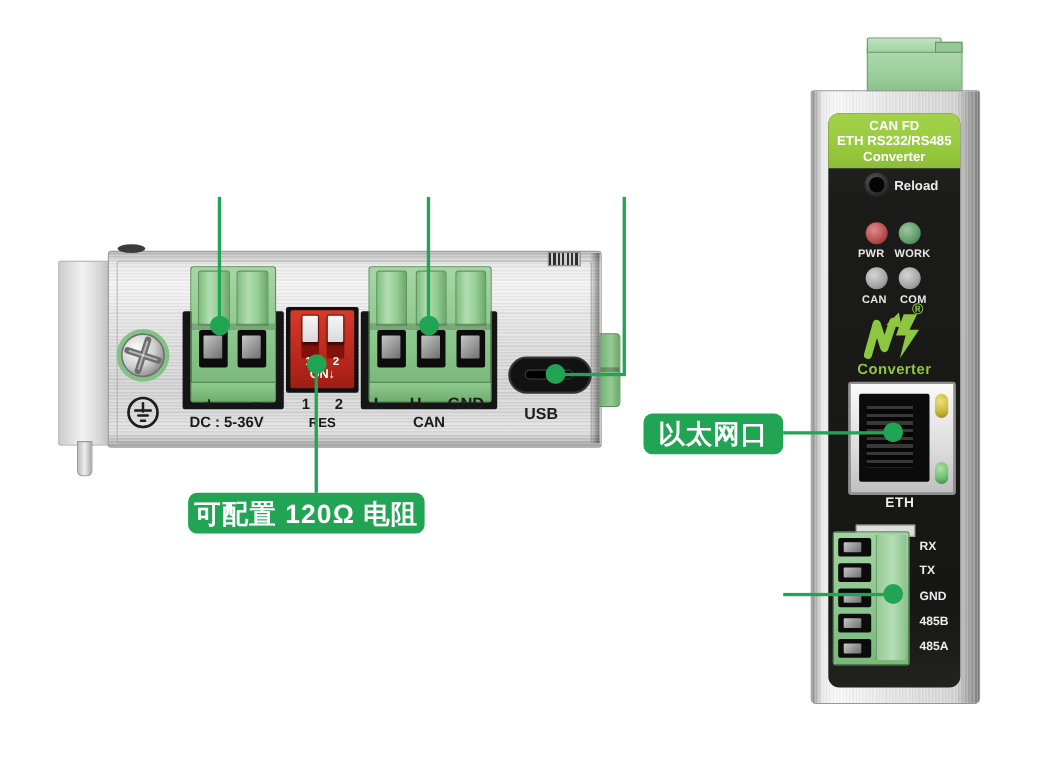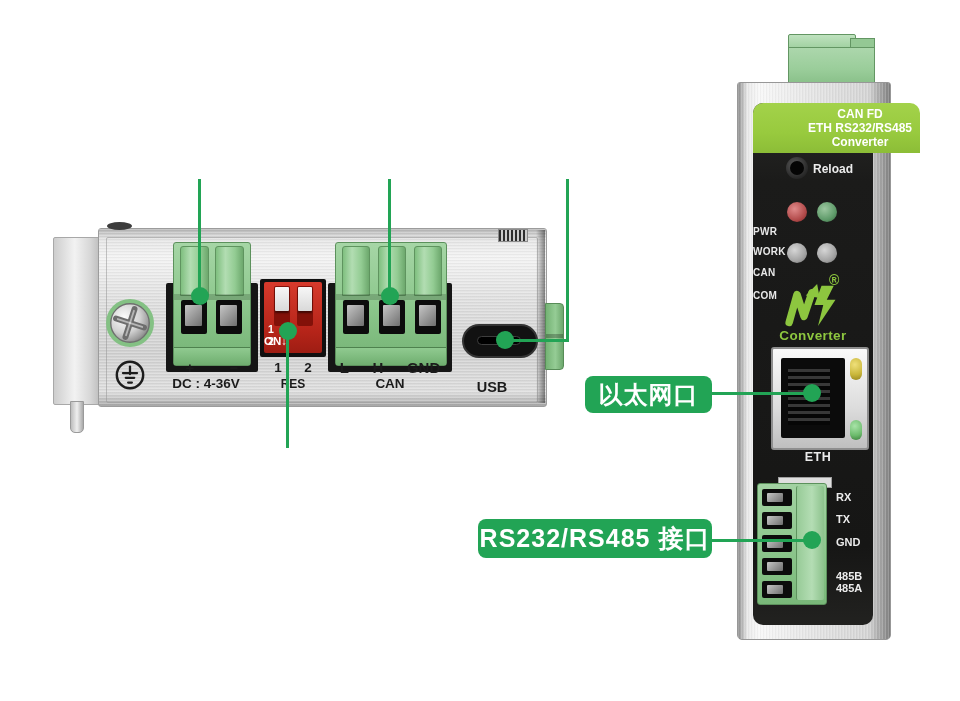--- a/index.html
+++ b/index.html
@@ -1,18 +1,18 @@
 <!DOCTYPE html>
 <html><head>
 <meta charset="utf-8">
 <style>
   html,body{margin:0;padding:0;background:#fff;}
   .canvas{position:relative;width:960px;height:701px;background:#ffffff;overflow:hidden;
           font-family:"Liberation Sans","DejaVu Sans",sans-serif;}
-  .abs{position:absolute;flex-direction:column;}
+  .abs{position:absolute;}
   
   .callout{position:absolute;display:flex;align-items:center;justify-content:center;
            background:#22A455;color:#fff;font-weight:bold;border-radius:8px;
            letter-spacing:1px;white-space:nowrap;}
   .cline{position:absolute;background:#22A455;}
   .cdot{position:absolute;width:18px;height:18px;border-radius:50%;background:#22A455;}
   
   .alu-h{background:linear-gradient(180deg,#b5b5b5 0%,#e6e6e6 6%,#f3f3f3 16%,#e0e0e0 40%,#d1d1d1 70%,#dedede 92%,#a8a8a8 100%);
          border:1px solid #9c9c9c;}
   .alu-v{background:linear-gradient(90deg,#8d8d8d 0%,#e9e9e9 6%,#f8f8f8 14%,#e4e4e4 50%,#d4d4d4 86%,#7e7e7e 100%);
@@ -105,21 +105,21 @@
       <div class="term-hole" style="left:7px;top:57px;width:26px;height:34px;"></div>
       <div class="term-metal" style="left:11px;top:62px;width:17px;height:21px;"></div>
       <div class="term-hole" style="left:42px;top:57px;width:26px;height:34px;"></div>
       <div class="term-metal" style="left:46px;top:62px;width:17px;height:21px;"></div>
       <div class="term-lip" style="top:104px;height:17px;"></div>
     </div>
     <div class="metal-print row-around" style="left:168px;top:359px;width:88px;height:16px;font-size:15px;">
       <span>+</span>
       <span>−</span>
     </div>
-    <div class="metal-print row-center" style="left:150px;top:375px;width:112px;height:16px;font-size:13.5px;">DC : 4-36V</div>
+    <div class="metal-print row-center" style="left:150px;top:375px;width:112px;height:16px;font-size:13.5px;">DC : 5-36V</div>
 
     <div class="recess" style="left:260px;top:279px;width:66px;height:78px;background:#101010;"></div>
     <div class="abs" style="left:264px;top:282px;width:58px;height:71px;background:linear-gradient(180deg,#d63a2c,#b52419 70%,#9e1d13);border-radius:2px;">
       <div class="abs" style="left:10px;top:4px;width:16px;height:40px;background:#821109;border-radius:2px;"></div>
       <div class="abs" style="left:33px;top:4px;width:16px;height:40px;background:#821109;border-radius:2px;"></div>
       <div class="abs" style="left:11px;top:5px;width:14px;height:24px;background:linear-gradient(180deg,#f7f7f7,#d9d9d9);border-radius:1px;box-shadow:0 2px 2px rgba(0,0,0,.5);"></div>
       <div class="abs" style="left:34px;top:5px;width:14px;height:24px;background:linear-gradient(180deg,#f7f7f7,#d9d9d9);border-radius:1px;box-shadow:0 2px 2px rgba(0,0,0,.5);"></div>
       <div class="abs row-around" style="left:4px;top:41px;width:50px;display:flex;color:#fff;font-weight:bold;font-size:10.5px;">
         <span>1</span>
         <span>2</span>
@@ -149,37 +149,37 @@
     <div class="metal-print row-around" style="left:328px;top:359px;width:124px;height:16px;font-size:15px;">
       <span>L</span>
       <span>H</span>
       <span>GND</span>
     </div>
     <div class="metal-print row-center" style="left:328px;top:375px;width:124px;height:16px;font-size:13.5px;">CAN</div>
 
     <div class="abs" style="left:462px;top:324px;width:72px;height:30px;background:#121212;border:2px solid #343434;border-radius:17px;">
       <div class="abs" style="left:13px;top:10px;width:42px;height:7px;background:#000;border:1px solid #3e3e3e;border-radius:5px;"></div>
     </div>
-    <div class="metal-print row-center" style="left:456px;top:370px;width:72px;height:34px;font-size:14.5px;">USB</div>
+    <div class="metal-print row-center" style="left:456px;top:360px;width:72px;height:34px;font-size:14.5px;">USB</div>
   </div>
 
   <div>
 
     <div class="abs" style="left:788px;top:42px;width:85px;height:44px;background:linear-gradient(180deg,#b0d9b0,#9acd9a 60%,#85bd85);border:1px solid #639663;border-radius:2px;"></div>
     <div class="abs" style="left:788px;top:34px;width:66px;height:12px;background:linear-gradient(180deg,#bfe2bf,#a3d2a3);border:1px solid #639663;border-radius:2px 2px 0 0;"></div>
     <div class="abs" style="left:850px;top:38px;width:23px;height:8px;background:#94c894;border:1px solid #639663;"></div>
 
     <div class="abs alu-v" style="left:737px;top:82px;width:152px;height:556px;border-radius:3px 3px 5px 5px;">
       <div class="brush" style="background:repeating-linear-gradient(90deg,rgba(255,255,255,.18) 0 1px,rgba(0,0,0,.03) 1px 2px,rgba(255,255,255,0) 2px 3px);"></div>
     </div>
 
     <div class="sticker" style="left:753px;top:103px;width:120px;height:522px;"></div>
 
     <div class="abs" style="left:753px;top:103px;width:120px;height:50px;background:linear-gradient(180deg,#a3d24a,#98CA3E 60%,#8cbd37);border-radius:10px 10px 0 0;
-                display:flex;flex-direction:column;align-items:center;justify-content:center;color:#fff;font-weight:bold;font-size:12px;line-height:14px;text-align:center;padding-left:47px;">
+                display:flex;flex-direction:column;align-items:center;justify-content:center;color:#fff;font-weight:bold;font-size:12px;line-height:14px;text-align:center;">
       <div>CAN FD</div>
       <div>ETH RS232/RS485</div>
       <div>Converter</div>
     </div>
 
     <div class="abs" style="left:786px;top:157px;width:22px;height:22px;border-radius:50%;background:radial-gradient(circle at 40% 35%,#5a5a5a,#2e2e2e 60%,#151515);">
       <div class="abs" style="left:4px;top:4px;width:14px;height:14px;border-radius:50%;background:#050505;"></div>
     </div>
     <div class="white-print" style="left:813px;top:162px;font-size:12px;">Reload</div>
 
@@ -226,21 +226,21 @@
       <div class="term-hole" style="left:4px;top:51px;width:30px;height:17px;"></div>
       <div class="term-metal" style="left:9px;top:55px;width:16px;height:9px;"></div>
       <div class="term-hole" style="left:4px;top:74px;width:30px;height:17px;"></div>
       <div class="term-metal" style="left:9px;top:78px;width:16px;height:9px;"></div>
       <div class="term-hole" style="left:4px;top:97px;width:30px;height:17px;"></div>
       <div class="term-metal" style="left:9px;top:101px;width:16px;height:9px;"></div>
     </div>
     <span class="white-print" style="left:836px;top:491px;font-size:11px;">RX</span>
     <span class="white-print" style="left:836px;top:513px;font-size:11px;">TX</span>
     <span class="white-print" style="left:836px;top:536px;font-size:11px;">GND</span>
-    <span class="white-print" style="left:836px;top:559px;font-size:11px;margin-top:11px;">485B</span>
+    <span class="white-print" style="left:836px;top:559px;font-size:11px;">485B</span>
     <span class="white-print" style="left:836px;top:582px;font-size:11px;">485A</span>
   </div>
 
   <div class="cline" style="left:198px;top:179px;width:3px;height:112px;"></div>
   <div class="cdot" style="left:191px;top:287px;"></div>
 
   <div class="cline" style="left:388px;top:179px;width:3px;height:112px;"></div>
   <div class="cdot" style="left:381px;top:287px;"></div>
 
   <div class="cline" style="left:566px;top:179px;width:3px;height:162px;"></div>
@@ -249,16 +249,16 @@
 
   <div class="cline" style="left:286px;top:331px;width:3px;height:117px;"></div>
   <div class="cdot" style="left:279px;top:322px;"></div>
 
   <div class="cline" style="left:712px;top:392px;width:101px;height:3px;"></div>
   <div class="cdot" style="left:803px;top:384px;"></div>
 
   <div class="cline" style="left:712px;top:539px;width:101px;height:3px;"></div>
   <div class="cdot" style="left:803px;top:531px;"></div>
 
+  <div class="callout" style="left:171px;top:448px;width:215px;height:37px;font-size:24px;">可配置 120Ω 电阻</div>
   <div class="callout" style="left:585px;top:376px;width:127px;height:37px;font-size:24px;">以太网口</div>
-  <div class="callout" style="left:478px;top:519px;width:234px;height:39px;font-size:25px;">RS232/RS485 接口</div>
 
 </div>
 
 </body></html>

